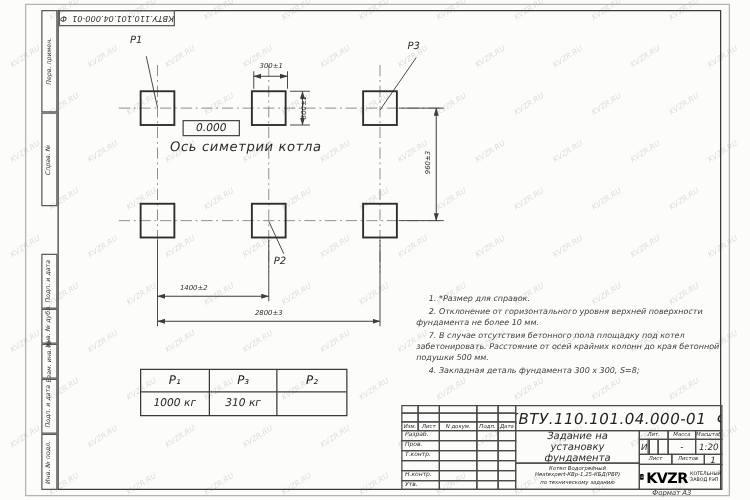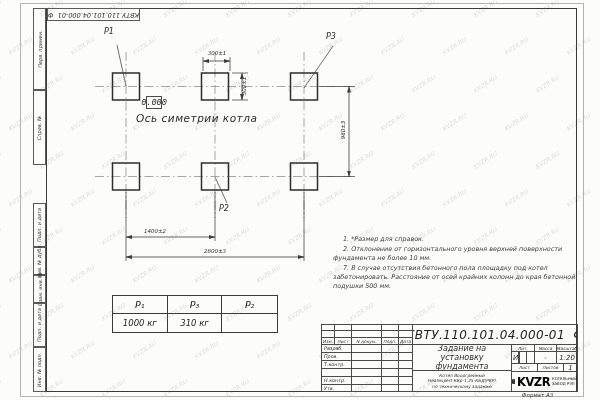--- a/index.html
+++ b/index.html
@@ -15,22 +15,22 @@
         display:flex;align-items:center;justify-content:center;background:transparent;}
   .mbox span{transform:rotate(-90deg);white-space:nowrap;font-size:5px;font-style:italic;color:#333;}
   .top-stamp{left:47px;top:8px;width:93px;height:13px;border:1px solid #5a5a5a;box-sizing:border-box;
         display:flex;align-items:center;justify-content:center;z-index:2;}
   .top-stamp span{transform:rotate(180deg);font-size:6.5px;font-style:italic;color:#2f2f2f;white-space:pre;}
   svg.linework{position:absolute;left:0;top:0;z-index:2;}
   .lbl{position:absolute;font-style:italic;color:#2b2b2b;z-index:3;}
   .ref{font-size:8px;}
   .dim{font-size:5.5px;text-align:center;}
   .rot{transform:rotate(-90deg);}
-  .elev{left:146px;top:96px;width:16px;height:13px;border:1px solid #4a4a4a;box-sizing:border-box;
-        display:flex;align-items:center;justify-content:center;font-size:8.5px;font-style:italic;color:#222;z-index:3;font-family:Liberation Mono, monospace;}
+  .elev{left:146px;top:96px;width:46px;height:13px;border:1px solid #4a4a4a;box-sizing:border-box;
+        display:flex;align-items:center;justify-content:center;font-size:8.5px;font-style:italic;color:#222;z-index:3;}
   .axis{left:136px;top:112px;font-size:10.5px;letter-spacing:.5px;}
   .load-table{left:112px;top:295px;width:166px;height:38px;border:1.4px solid #3a3a3a;box-sizing:border-box;
         display:grid;grid-template-columns:1fr 1fr 1fr;grid-template-rows:1fr 1fr;z-index:3;}
   .load-table>div{border-right:1px solid #3a3a3a;border-bottom:1px solid #3a3a3a;
         display:flex;align-items:center;justify-content:center;font-style:italic;color:#222;}
   .load-table>div:nth-child(3n){border-right:none;}
   .load-table>div:nth-child(n+4){border-bottom:none;font-size:8.5px;}
   .load-table>div:nth-child(-n+3){font-size:9.5px;}
   .notes{left:333px;top:235px;width:252px;font-size:6.4px;font-style:italic;color:#3b3b3b;z-index:3;}
   .notes p{margin:0 0 1px 0;text-indent:10px;line-height:1.4;}
@@ -264,20 +264,21 @@
   <div>P₃</div>
   <div>P₂</div>
   <div>1000 кг</div>
   <div>310 кг</div>
 </div>
 
 <div class="abs notes">
   <p>1. *Размер для справок.</p>
   <p>2. Отклонение от горизонтального уровня верхней поверхности фундамента не более 10 мм.</p>
   <p>7. В случае отсутствия бетонного пола площадку под котел забетонировать. Расстояние от осей крайних колонн до края бетонной подушки 500 мм.</p>
+  <p>4. Закладная деталь фундамента 300 x 300, S=8;</p>
 </div>
 
 <div class="abs tblock">
 
   <div class="c" style="left:0;top:0;width:14px;height:7px;"></div>
   <div class="c" style="left:13px;top:0;width:18px;height:7px;"></div>
   <div class="c" style="left:30px;top:0;width:31px;height:7px;"></div>
   <div class="c" style="left:60px;top:0;width:18px;height:7px;"></div>
   <div class="c" style="left:77px;top:0;width:15px;height:7px;"></div>
   <div class="c" style="left:0;top:6px;width:14px;height:8px;"></div>

